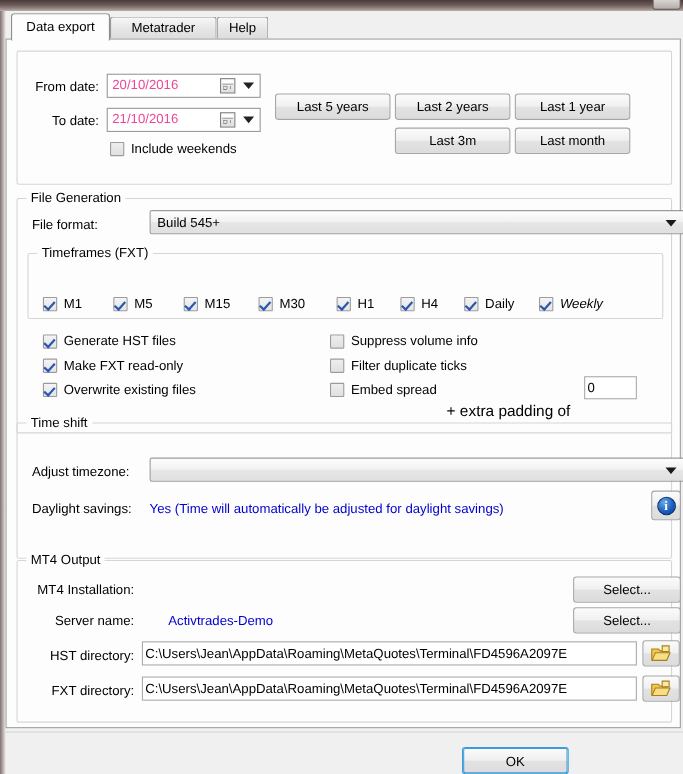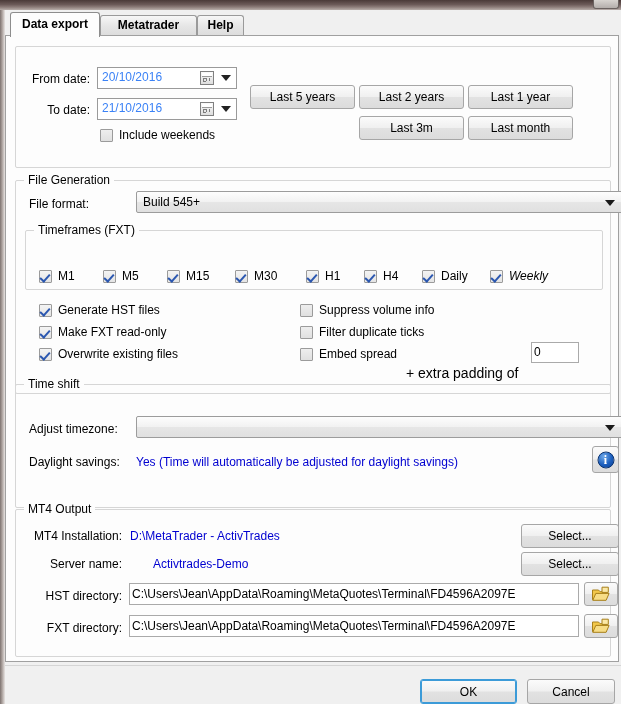--- a/index.html
+++ b/index.html
@@ -67,21 +67,20 @@
     box-sizing: border-box;
     background: linear-gradient(to bottom, #f7f7f7 0%, #e6e6e6 50%, #dcdcdc 100%);
     border: 1px solid #9a9a9a;
     border-bottom: none;
     border-radius: 3px 3px 0 0;
     font-size: 12px;
     line-height: 19px;
     text-align: center;
     color: #000;
     padding: 0 7px;
-    font-weight: bold;
   }
   .tab.active {
     top: 0;
     height: 25px;
     line-height: 22px;
     background: #fdfdfd;
     border-color: #8d8d8d;
     z-index: 5;
   }
   .tabbody {
@@ -165,21 +164,21 @@
     position: absolute;
     box-sizing: border-box;
     background: #ffffff;
     border: 1px solid #9a9a9a;
     height: 22px;
   }
   .datepick .dval {
     position: absolute;
     left: 4px; top: 2px;
     font-size: 12px;
-    color: #3b82f6;
+    color: #ec4899;
   }
   .datepick .calicon {
     position: absolute;
     right: 22px; top: 3px;
     width: 14px; height: 14px;
     background: linear-gradient(to bottom, #fafafa, #dedede);
     border: 1px solid #808080;
     box-sizing: border-box;
   }
   .datepick .calicon::before {
@@ -443,21 +442,20 @@
       <div class="link" style="left:130px;top:419px;">Yes (Time will automatically be adjusted for daylight savings)</div>
       <div class="iconbtn" style="left:586px;top:410px;width:27px;height:27px;">
         <span class="info-glyph"></span>
       </div>
 
       <div class="group" style="left:9px;top:473px;width:596px;height:148px;">
         <span class="caption">MT4 Output</span>
       </div>
 
       <div class="lbl right" style="left:4px;top:493px;width:112px;">MT4 Installation:</div>
-      <div class="link" style="left:124px;top:493px;">D:\MetaTrader - ActivTrades</div>
       <button class="btn" style="left:515px;top:488px;width:98px;height:24px;">
         <span>Select...</span>
       </button>
 
       <div class="lbl right" style="left:4px;top:521px;width:112px;">Server name:</div>
       <div class="link" style="left:124px;top:521px;margin-left:23px;">Activtrades-Demo</div>
       <button class="btn" style="left:515px;top:516px;width:98px;height:24px;">
         <span>Select...</span>
       </button>
 
@@ -488,18 +486,15 @@
           </svg>
         </span>
       </div>
 
     </div>
 
     <div class="footer-sep"></div>
     <button class="btn focus" style="left:420px;top:669px;width:97px;height:25px;">
       <span>OK</span>
     </button>
-    <button class="btn" style="left:527px;top:669px;width:88px;height:25px;">
-      <span>Cancel</span>
-    </button>
 
   </div>
 </div>
 
 </body></html>

